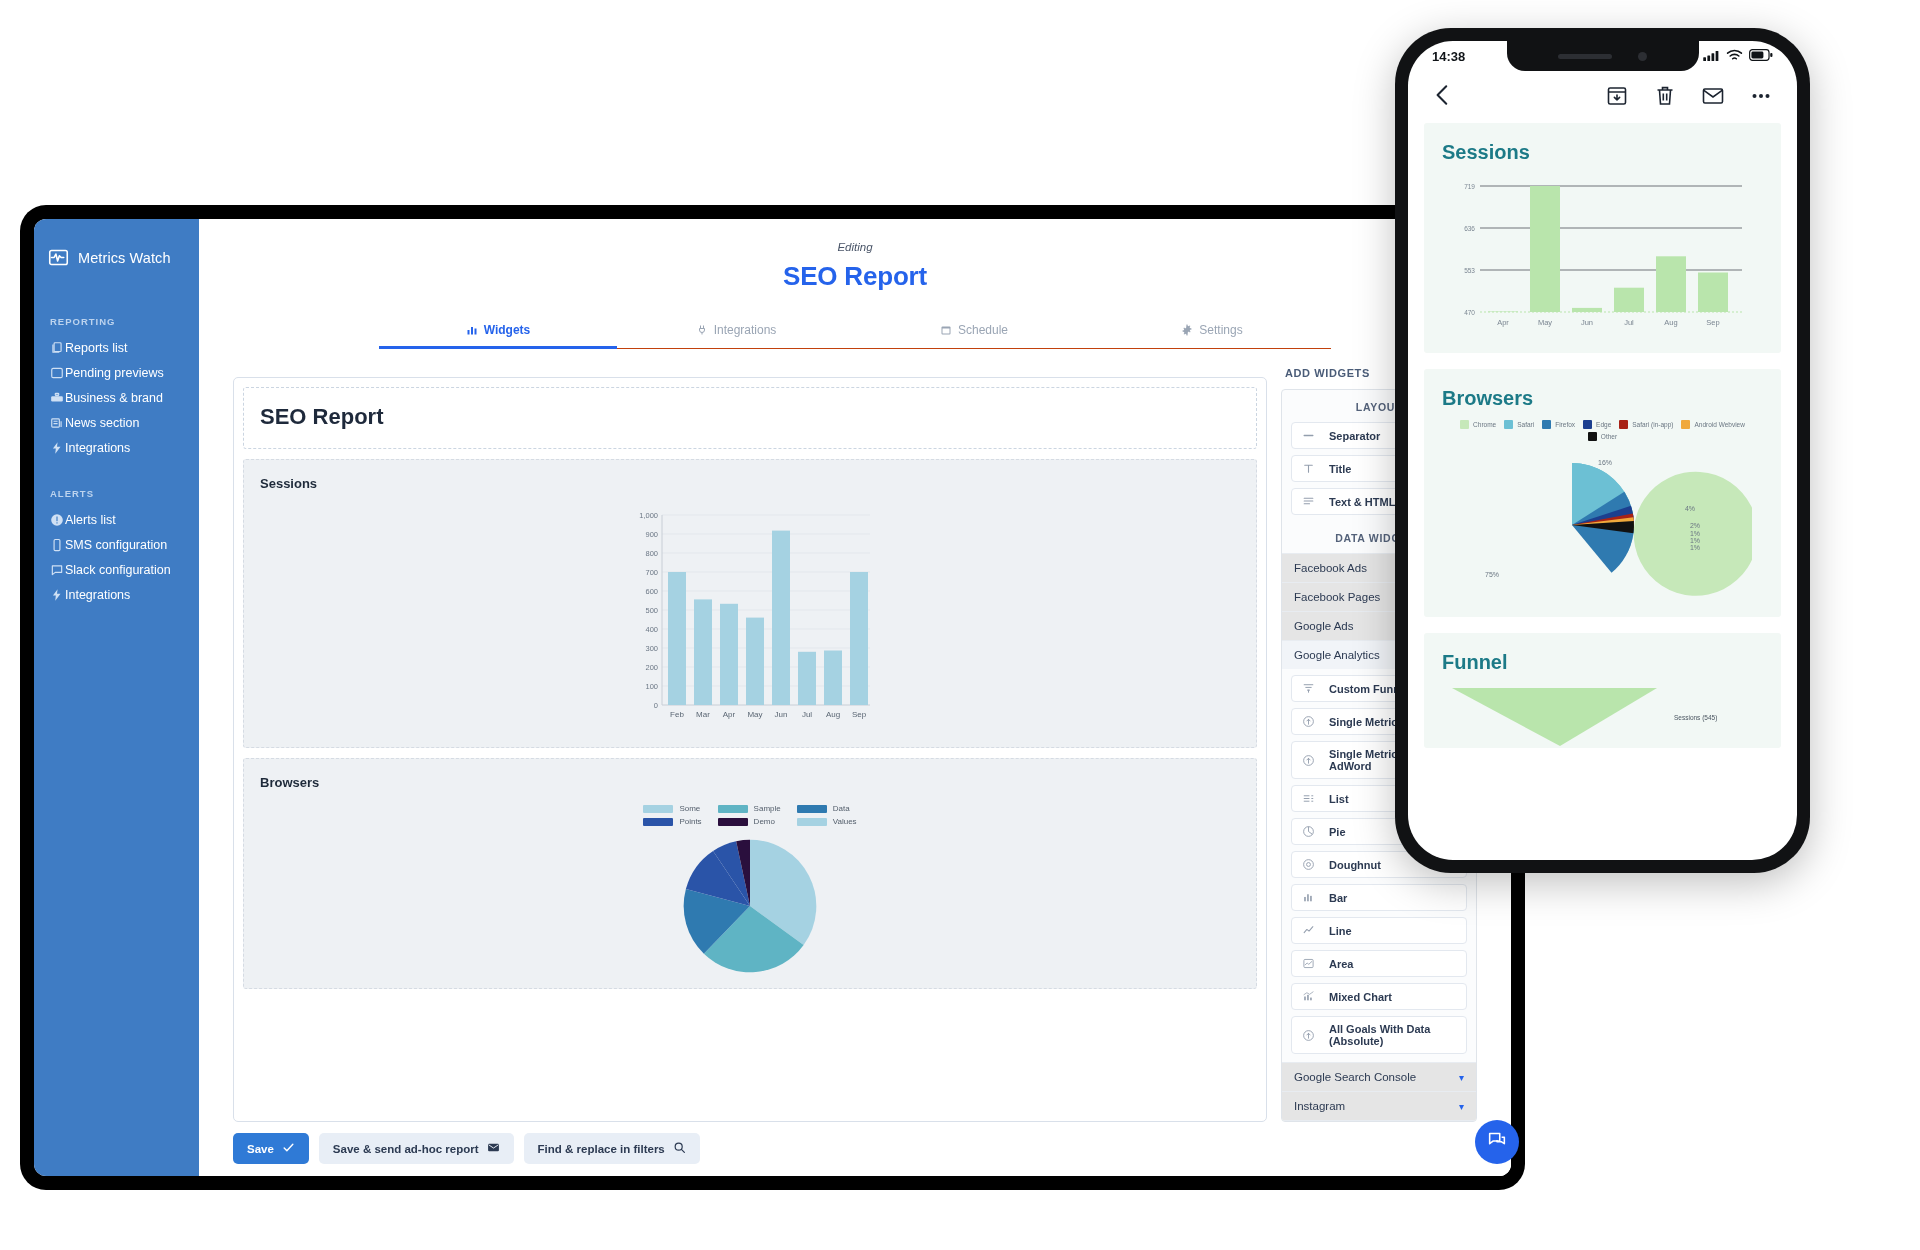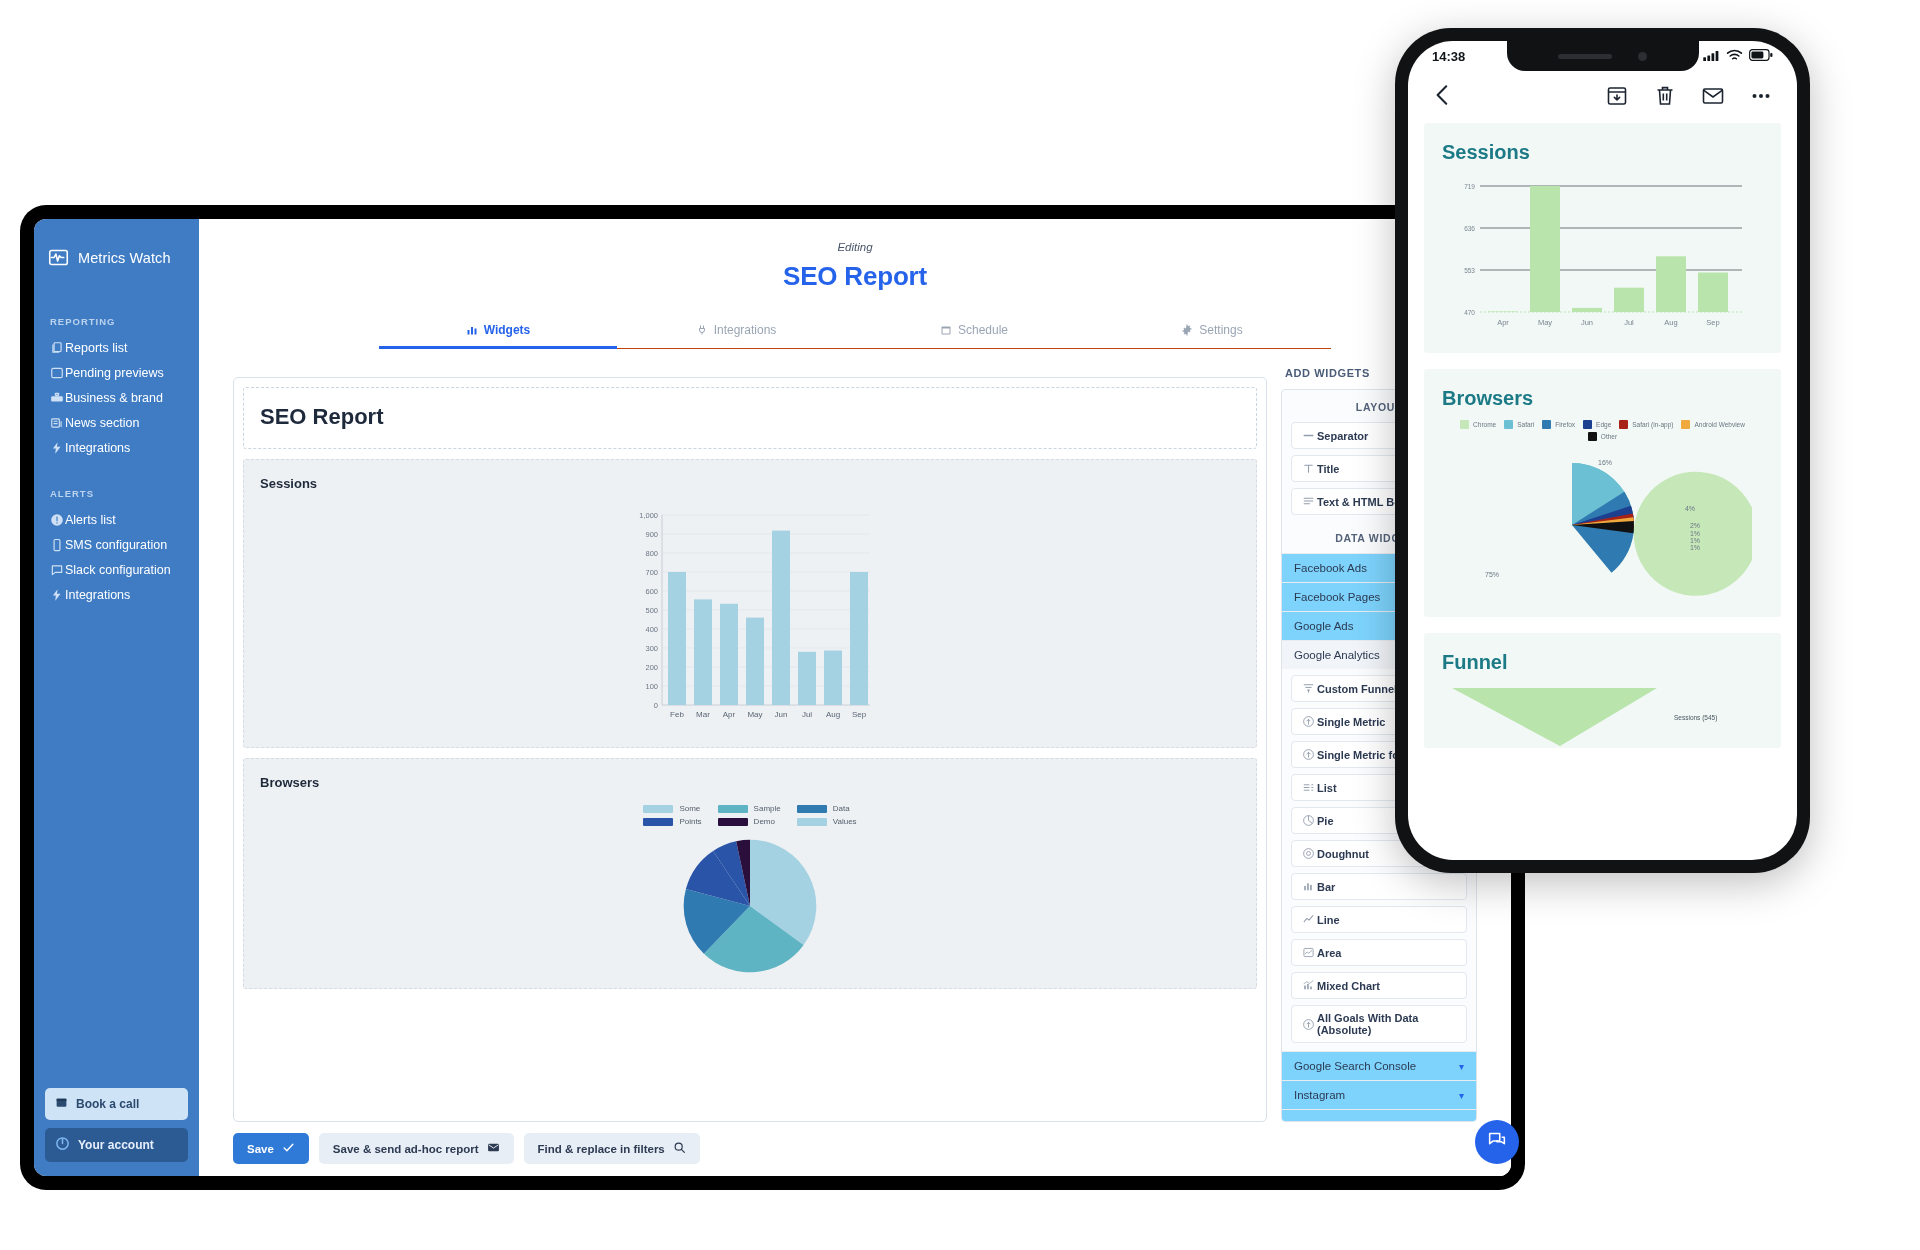--- a/index.html
+++ b/index.html
@@ -172,29 +172,29 @@
     background: #fbfcfd; overflow: hidden;
     display: flex; flex-direction: column;
   }
   .wp-section-title {
     text-align: center; font-size: 10.5px; font-weight: bold;
     letter-spacing: .7px; color: #54627a; padding: 11px 0 9px 0;
   }
   .wp-btn {
     margin: 0 9px 6px 9px; background: #ffffff;
     border: 1px solid #e3e8ef; border-radius: 4px;
-    display: flex; align-items: center; gap: 2px;
+    display: flex; align-items: center; gap: 14px;
     padding: 6px 10px; font-size: 11px; color: #2c3a52; font-weight: bold;
     cursor: pointer;
   }
   .wp-btn .ico { width: 13px; height: 13px; flex: 0 0 13px; opacity: .55; }
   .wp-src {
     display: flex; align-items: center; justify-content: space-between;
     padding: 8px 12px; font-size: 11.5px; color: #2c3a52;
-    border-top: 1px solid #e8ecf1; cursor: pointer; background:#7dd3fc;
+    border-top: 1px solid #e8ecf1; cursor: pointer; background:#e5e5e5;
   }
   .wp-src.open { background: #f1f4f8; }
   .wp-src .chev { color: #2563eb; font-size: 10px; }
   .wp-sub { padding: 6px 0 2px 0; background: #fbfcfd; }
 
   
   .action-bar {
     display: flex; gap: 10px; align-items: center;
     padding: 11px 34px 12px 34px;
     background: #ffffff;
@@ -375,40 +375,20 @@
             <span class="ico">
               <svg viewBox="0 0 24 24" width="14" height="14" fill="#cfe0f4">
                   <path d="M13 2L5 13h5l-1 9 9-12h-6z"></path>
                 </svg>
             </span>
             <span>Integrations</span>
           </div>
         </div>
       </div>
 
-      <div class="sidebar-bottom">
-        <div class="book-call">
-          <span class="ico">
-            <svg viewBox="0 0 24 24" width="13" height="13" fill="#2b4a6f">
-                <rect x="3" y="5" width="18" height="15" rx="2"></rect>
-                <rect x="3" y="5" width="18" height="4" fill="#1f3a58"></rect>
-              </svg>
-          </span>
-          <span>Book a call</span>
-        </div>
-        <div class="your-account">
-          <span class="ico">
-            <svg viewBox="0 0 24 24" width="15" height="15" fill="none" stroke="#7fb7f0" stroke-width="2.4">
-                <circle cx="12" cy="12" r="9"></circle>
-                <path d="M12 5v7" stroke-linecap="round"></path>
-              </svg>
-          </span>
-          <span>Your account</span>
-        </div>
-      </div>
     </aside>
 
     <main class="app-main">
       <div class="app-header">
         <div class="editing-label">Editing</div>
         <div class="report-title">SEO Report</div>
       </div>
 
       <nav class="tabbar">
         <div class="tab active">

